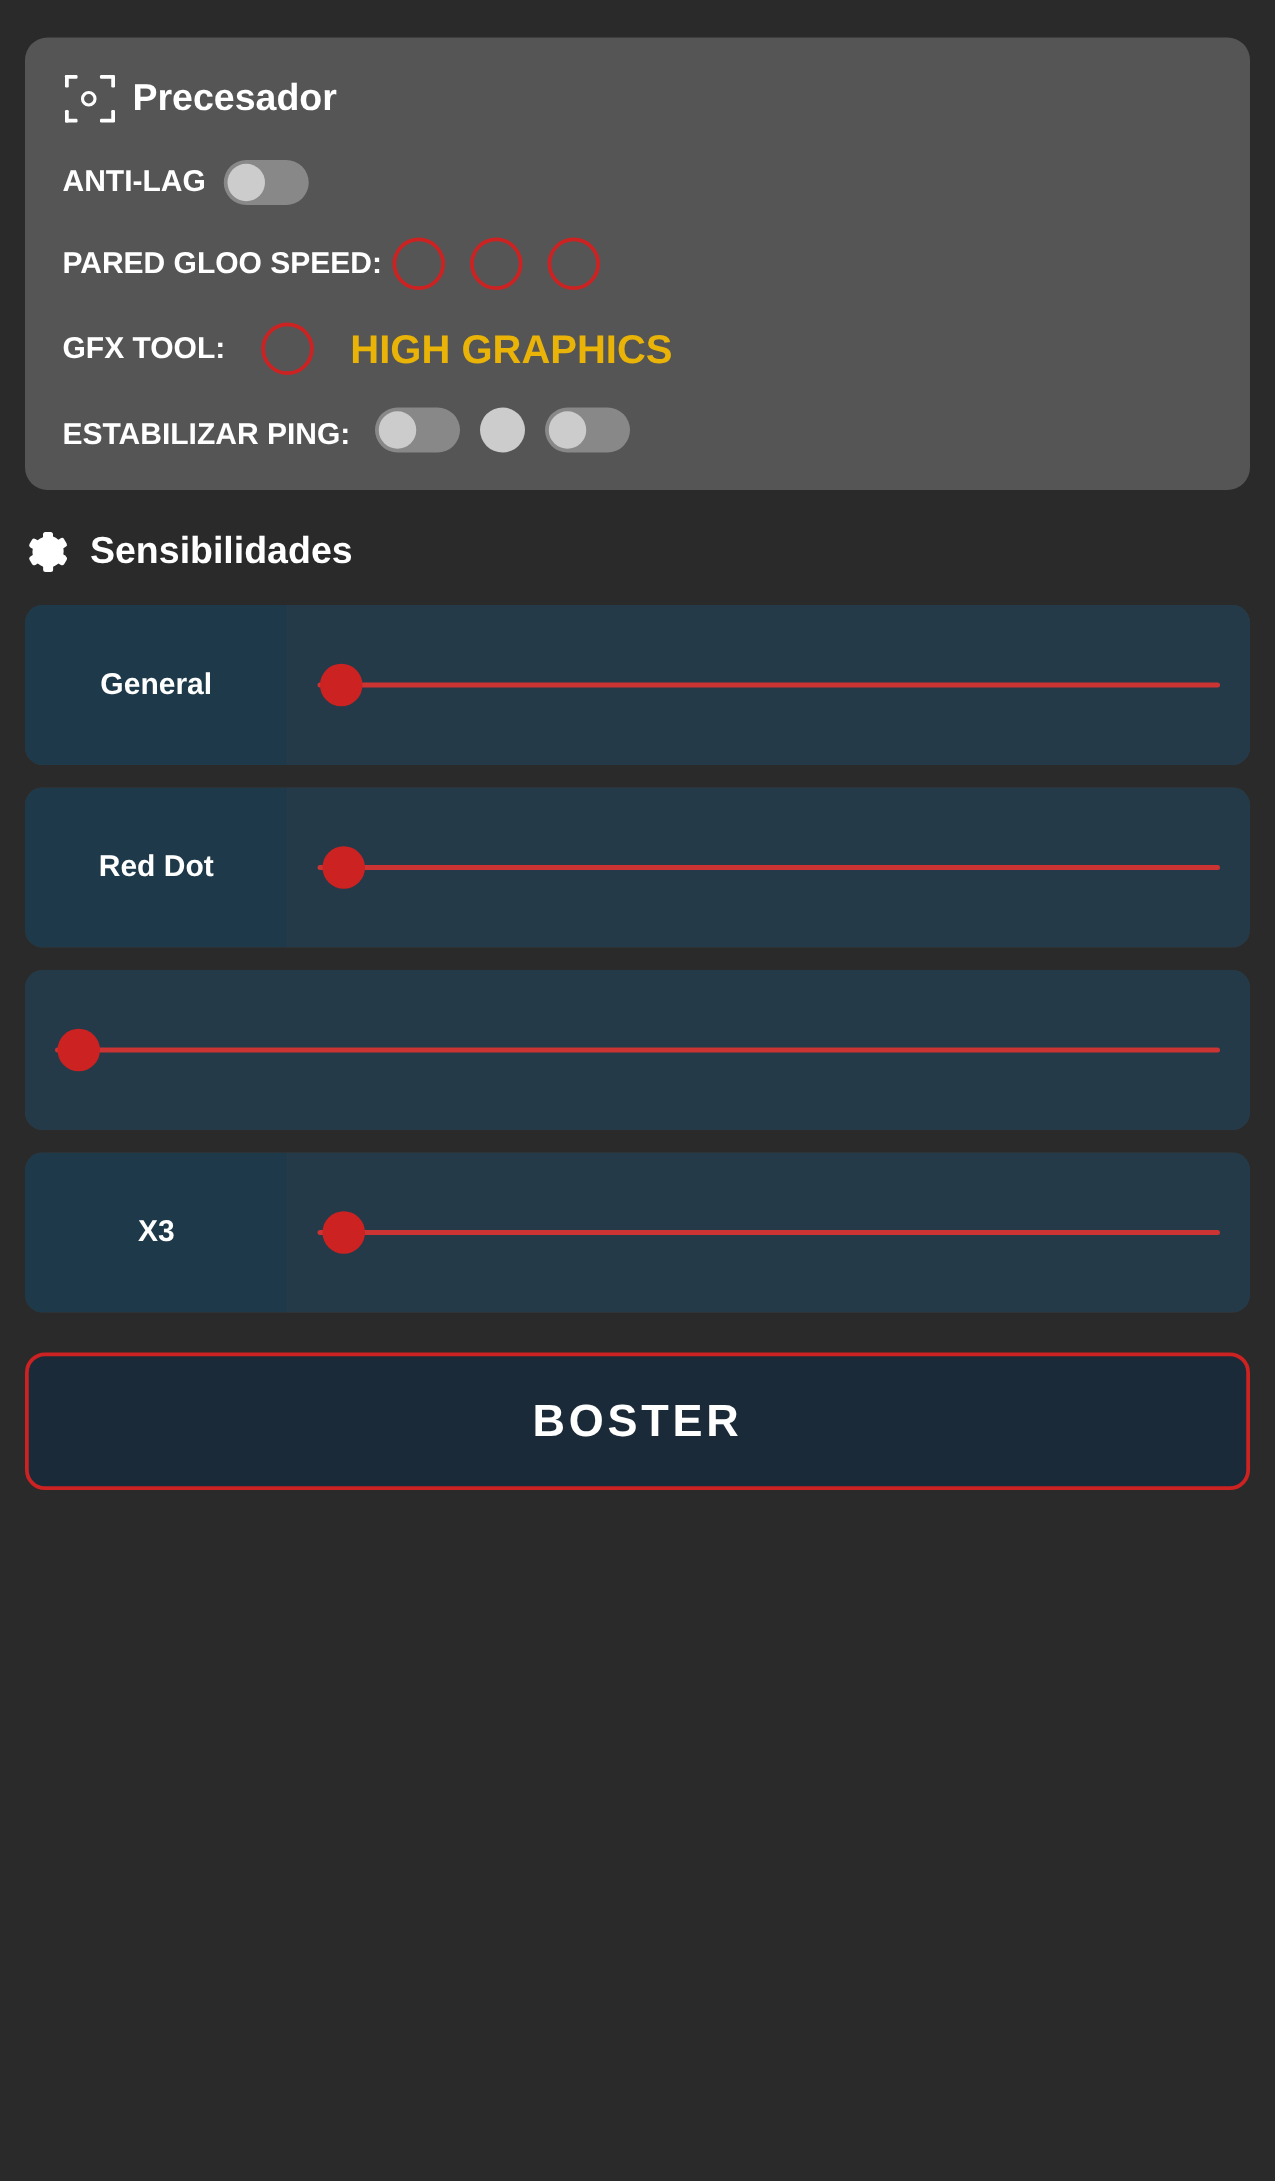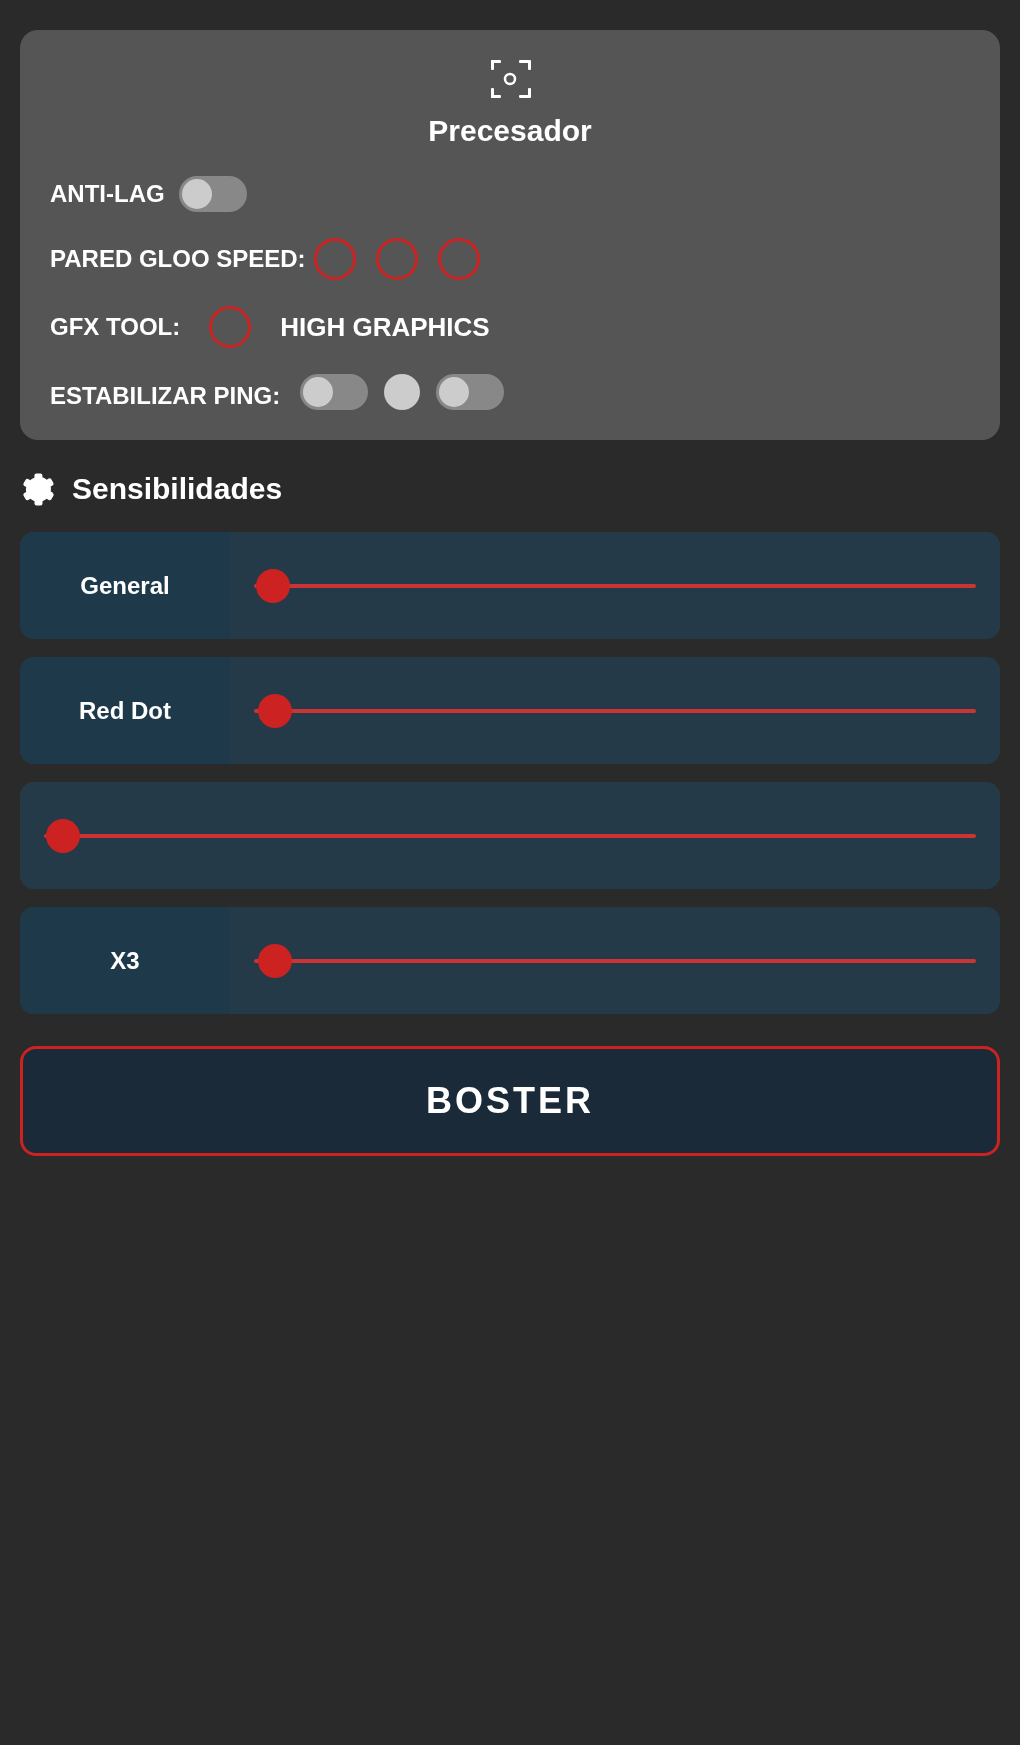--- a/index.html
+++ b/index.html
@@ -25,21 +25,20 @@
       border-radius: 18px;
       padding: 28px 30px 30px 30px;
       margin-bottom: 30px;
     }
 
     .section-header {
       display: flex;
       align-items: center;
       gap: 14px;
       margin-bottom: 28px;
-      flex-direction: column;
     }
 
     .section-header-title {
       color: #ffffff;
       font-size: 30px;
       font-weight: bold;
     }
 
     .target-icon {
       width: 42px;
@@ -120,22 +119,22 @@
       margin-bottom: 26px;
     }
 
     .gfx-label {
       color: #ffffff;
       font-size: 24px;
       font-weight: bold;
     }
 
     .high-graphics-label {
-      color: #ffffff;
-      font-size: 26px;
+      color: #eab308;
+      font-size: 32px;
       font-weight: bold;
     }
 
     
     .ping-row {
       display: flex;
       align-items: flex-end;
       gap: 20px;
       margin-bottom: 0;
     }
@@ -169,21 +168,21 @@
 
     
     .slider-card {
       width: 100%;
       background-color: #3a3a3a;
       border-radius: 14px;
       display: flex;
       align-items: center;
       margin-bottom: 18px;
       overflow: hidden;
-      height: 107px;
+      height: 128px;
     }
 
     .slider-label-area {
       background-color: #1e3a4a;
       width: 210px;
       min-width: 210px;
       height: 100%;
       display: flex;
       align-items: center;
       justify-content: center;

